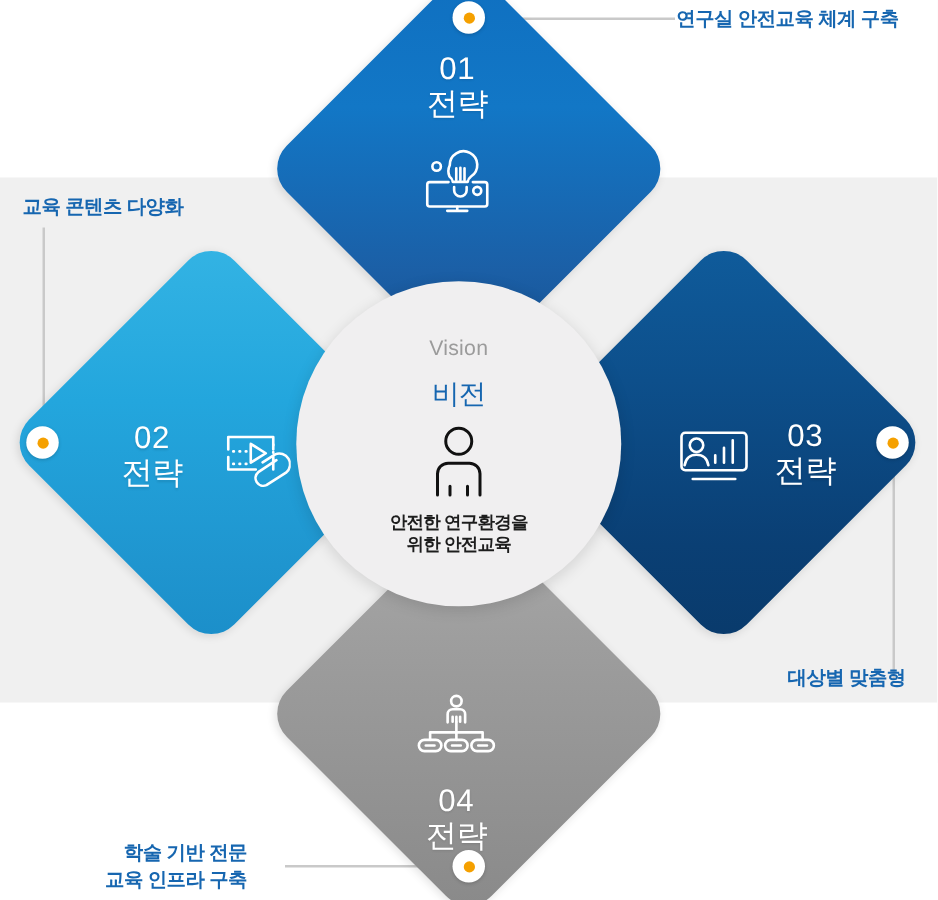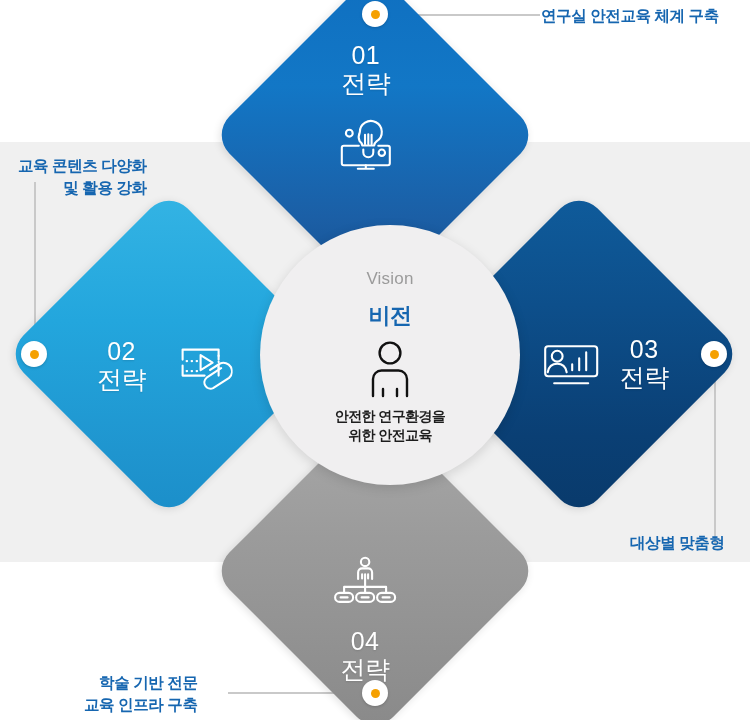--- a/index.html
+++ b/index.html
@@ -152,21 +152,21 @@
   #dia-01 .strat-text { margin-bottom: 14px; }
   #dia-04 .strat-text { margin-top: 12px; }
 
   
   #dia-02 .strat-text { margin-right: 14px; }
   #dia-03 .strat-text { margin-left: 12px; }
 
   
   #vision-circle {
     position: absolute;
-    left: 260px;
+    left: 237px;
     top: 225px;
     width: 260px;
     height: 260px;
     border-radius: 50%;
     background: #f0eff0;
     box-shadow: 0 3px 12px rgba(0,0,0,0.13);
     z-index: 30;
     display: flex;
     flex-direction: column;
     align-items: center;
@@ -176,21 +176,21 @@
   }
   #vision-en {
     color: #9b9b9b;
     font-size: 17px;
     letter-spacing: 0.2px;
     line-height: 1.1;
   }
   #vision-ko {
     color: #1666b0;
     font-size: 22px;
-    font-weight: bold;
+    font-weight: normal;
     letter-spacing: -0.5px;
     margin-top: 13px;
     line-height: 1.25;
   }
   #vision-person-icon {
     margin-top: 10px;
     margin-bottom: 4px;
   }
   #vision-desc {
     color: #1d1d1d;
@@ -312,21 +312,20 @@
   <div class="dot" id="dot-right"></div>
   <div class="dot" id="dot-left"></div>
   <div class="dot" id="dot-bottom"></div>
 
   <div class="outer-label" id="label-top">
     <span class="nowrap">연구실 안전교육 체계 구축</span>
   </div>
 
   <div class="outer-label" id="label-left">
     <span class="nowrap">교육 콘텐츠 다양화</span>
-    <span class="nowrap">및 활용 강화</span>
   </div>
 
   <div class="outer-label" id="label-right">
     <span class="nowrap">대상별 맞춤형</span>
   </div>
 
   <div class="outer-label" id="label-bottom">
     <span class="nowrap">학술 기반 전문</span>
     <span class="nowrap">교육 인프라 구축</span>
   </div>

